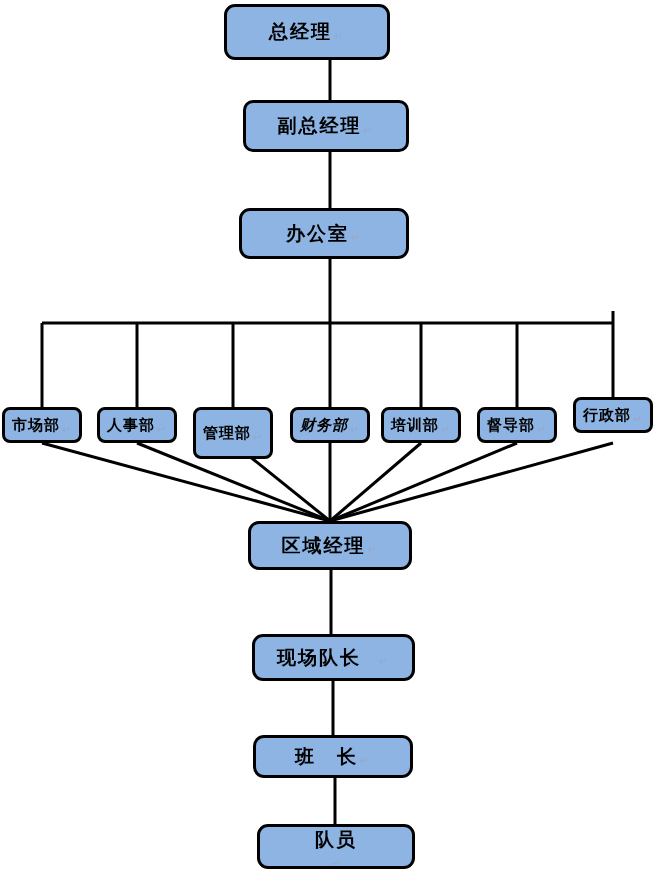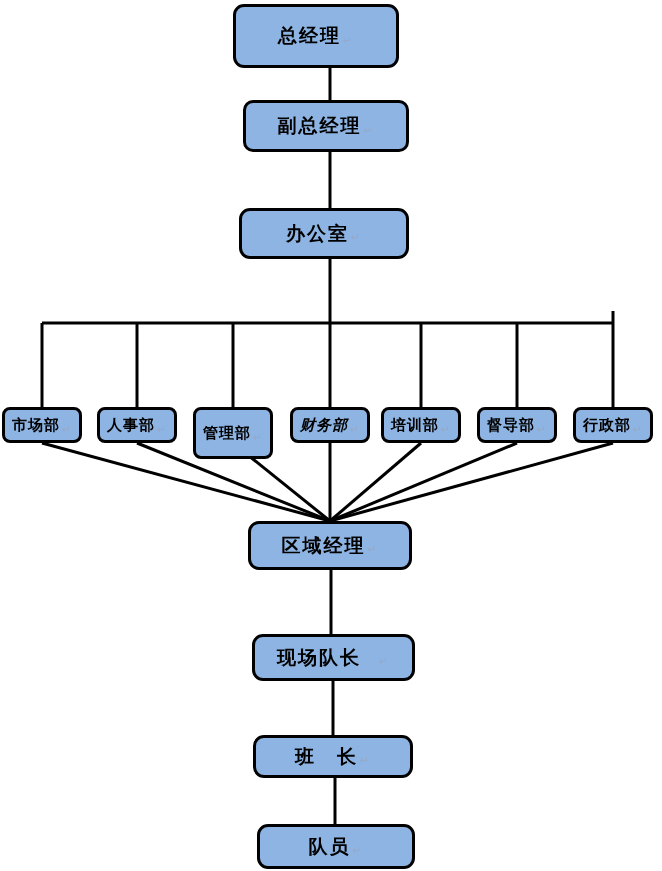--- a/index.html
+++ b/index.html
@@ -67,21 +67,21 @@
     <line x1="330" y1="443" x2="330" y2="521"></line>
     <line x1="421" y1="443" x2="330" y2="521"></line>
     <line x1="517" y1="443" x2="330" y2="521"></line>
     <line x1="613" y1="443" x2="330" y2="521"></line>
 
     <line x1="331" y1="570" x2="331" y2="634"></line>
     <line x1="333" y1="680" x2="333" y2="735"></line>
     <line x1="335" y1="777" x2="335" y2="824"></line>
   </svg>
 
-  <div class="node lg" style="left:233px; top:4px;   width:166px; height:64px;">
+  <div class="node lg" style="left:224px; top:4px;   width:166px; height:56px;">
     <span class="lbl">总经理</span>
       <span class="pmark">↵</span>
   </div>
   <div class="node lg" style="left:243px; top:100px; width:166px; height:52px;border-radius:10px;">
     <span class="lbl">副总经理</span>
       <span class="pmark">↵</span>
   </div>
   <div class="node lg" style="left:239px; top:208px; width:170px; height:51px;">
     <span class="lbl">办公室</span>
       <span class="pmark">↵</span>
@@ -104,35 +104,35 @@
       <span class="pmark">↵</span>
   </div>
   <div class="node sm" style="left:381px; top:407px; width:80px; height:36px;">
     <span class="lbl">培训部</span>
       <span class="pmark">↵</span>
   </div>
   <div class="node sm" style="left:477px; top:407px; width:80px; height:36px;justify-content:center;">
     <span class="lbl">督导部</span>
       <span class="pmark">↵</span>
   </div>
-  <div class="node sm" style="left:573px; top:407px; width:80px; height:36px;">
+  <div class="node sm" style="left:573px; top:397px; width:80px; height:36px;">
     <span class="lbl">行政部</span>
       <span class="pmark">↵</span>
   </div>
 
   <div class="node lg" style="left:248px; top:521px; width:164px; height:49px;">
     <span class="lbl">区域经理</span>
       <span class="pmark">↵</span>
   </div>
   <div class="node lg" style="left:252px; top:634px; width:163px; height:47px;gap:16px;">
     <span class="lbl">现场队长</span>
       <span class="pmark">↵</span>
   </div>
   <div class="node lg" style="left:253px; top:735px; width:160px; height:43px;">
     <span class="lbl">班　长</span>
       <span class="pmark">↵</span>
   </div>
-  <div class="node lg" style="left:257px; top:824px; width:158px; height:45px;">
+  <div class="node lg" style="left:257px; top:824px; width:158px; height:45px;flex-direction:column;">
     <span class="lbl">队员</span>
       <span class="pmark">↵</span>
   </div>
 
 </div>
 
 </body></html>

